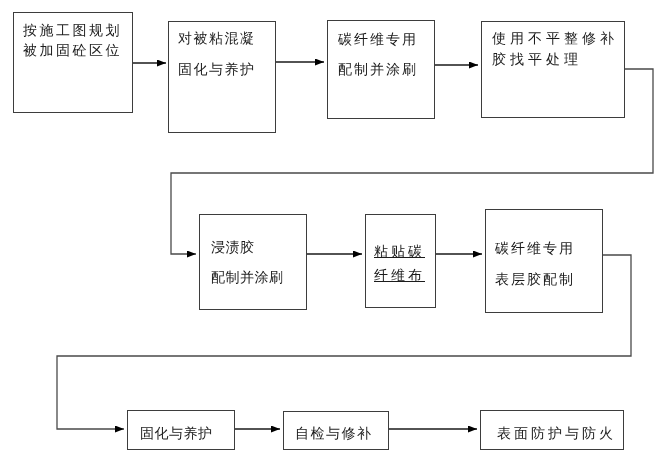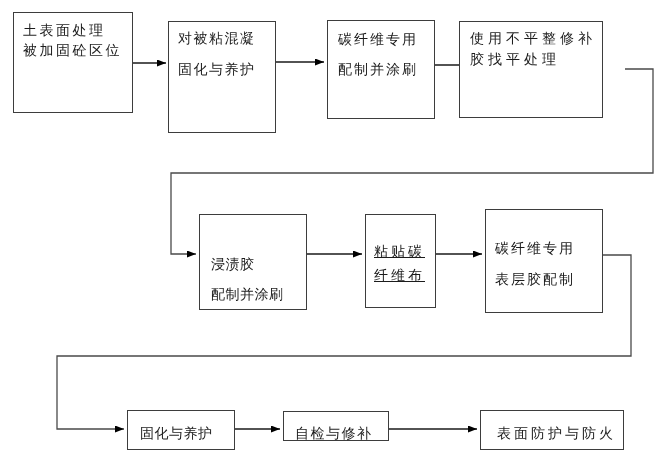--- a/index.html
+++ b/index.html
@@ -26,30 +26,30 @@
     font-size: 14px;
     letter-spacing: 1.5px;
   }
   .node .ln { display: block; line-height: 20px; white-space: nowrap; }
 
   #n1  { left: 13px;  top: 12px;  width: 120px; height: 101px; padding: 7px 2px 0 9px;  letter-spacing: 2.5px; }
   #n2  { left: 168px; top: 21px;  width: 108px; height: 112px;  padding: 6px 2px 0 9px;  letter-spacing: 1.5px; }
   #n2 .ln2 { margin-top: 11px; }
   #n3  { left: 327px; top: 20px;  width: 108px; height: 99px;  padding: 8px 2px 0 10px; letter-spacing: 2px; }
   #n3 .ln3 { margin-top: 10px; }
-  #n4  { left: 459px; top: 21px;  width: 144px; height: 97px;  padding: 6px 2px 0 10px; letter-spacing: 4px; }
+  #n4  { left: 481px; top: 21px;  width: 144px; height: 97px;  padding: 6px 2px 0 10px; letter-spacing: 4px; }
   #n4 .ln { line-height: 21px; }
-  #n5  { left: 199px; top: 214px; width: 108px; height: 96px;  padding: 39px 2px 0 11px; letter-spacing: 0.5px; }
+  #n5  { left: 199px; top: 214px; width: 108px; height: 96px;  padding: 22px 2px 0 11px; letter-spacing: 0.5px; }
   #n5 .ln2 { margin-top: 10px; }
   #n6  { left: 365px; top: 214px; width: 71px;  height: 94px;  padding: 24px 2px 0 8px; letter-spacing: 3px; text-decoration: underline; }
   #n6 .ln { line-height: 24px; }
   #n7  { left: 485px; top: 209px; width: 118px; height: 104px; padding: 28px 2px 0 9px; letter-spacing: 2px; }
   #n7 .ln2 { margin-top: 11px; }
   #n8  { left: 127px; top: 410px; width: 108px; height: 40px;  padding: 12px 0 16px 12px;  letter-spacing: 0.5px; }
-  #n9  { left: 283px; top: 411px; width: 106px; height: 30px;  padding: 11px 0 0 11px;  letter-spacing: 1.5px; }
+  #n9  { left: 283px; top: 411px; width: 106px; height: 39px;  padding: 11px 0 0 11px;  letter-spacing: 1.5px; }
   #n10 { left: 480px; top: 410px; width: 144px; height: 40px;  padding: 12px 0 0 9px;   letter-spacing: 3px; text-align: center; }
 </style>
 </head>
 <body>
 
 <div class="canvas">
 
   <svg class="wires" viewBox="0 0 669 468" xmlns="http://www.w3.org/2000/svg">
     <defs>
       <marker id="arrow" markerWidth="10" markerHeight="8" refX="9" refY="3.5" orient="auto" markerUnits="userSpaceOnUse">
@@ -61,21 +61,21 @@
     <path d="M 435 65 H 478" stroke="#1a1a1a" stroke-width="1.3" fill="none" marker-end="url(#arrow)"></path>
     <path d="M 625 69 H 653 V 173 H 171 V 254 H 196" stroke="#4a4a4a" stroke-width="1.3" fill="none" marker-end="url(#arrow)"></path>
     <path d="M 307 254 H 362" stroke="#1a1a1a" stroke-width="1.3" fill="none" marker-end="url(#arrow)"></path>
     <path d="M 436 254 H 482" stroke="#1a1a1a" stroke-width="1.3" fill="none" marker-end="url(#arrow)"></path>
     <path d="M 603 255 H 631 V 356 H 57 V 429 H 124" stroke="#4a4a4a" stroke-width="1.3" fill="none" marker-end="url(#arrow)"></path>
     <path d="M 235 429 H 280" stroke="#1a1a1a" stroke-width="1.3" fill="none" marker-end="url(#arrow)"></path>
     <path d="M 389 429 H 477" stroke="#1a1a1a" stroke-width="1.3" fill="none" marker-end="url(#arrow)"></path>
   </svg>
 
   <div class="node" id="n1">
-    <span class="ln ln1">土表面处理</span>
+    <span class="ln ln1">按施工图规划</span>
     <span class="ln ln2">被加固砼区位</span>
   </div>
 
   <div class="node" id="n2">
     <span class="ln ln1">对被粘混凝</span>
     <span class="ln ln2">固化与养护</span>
   </div>
 
   <div class="node" id="n3">
     <span class="ln ln1">碳纤维专用</span>

